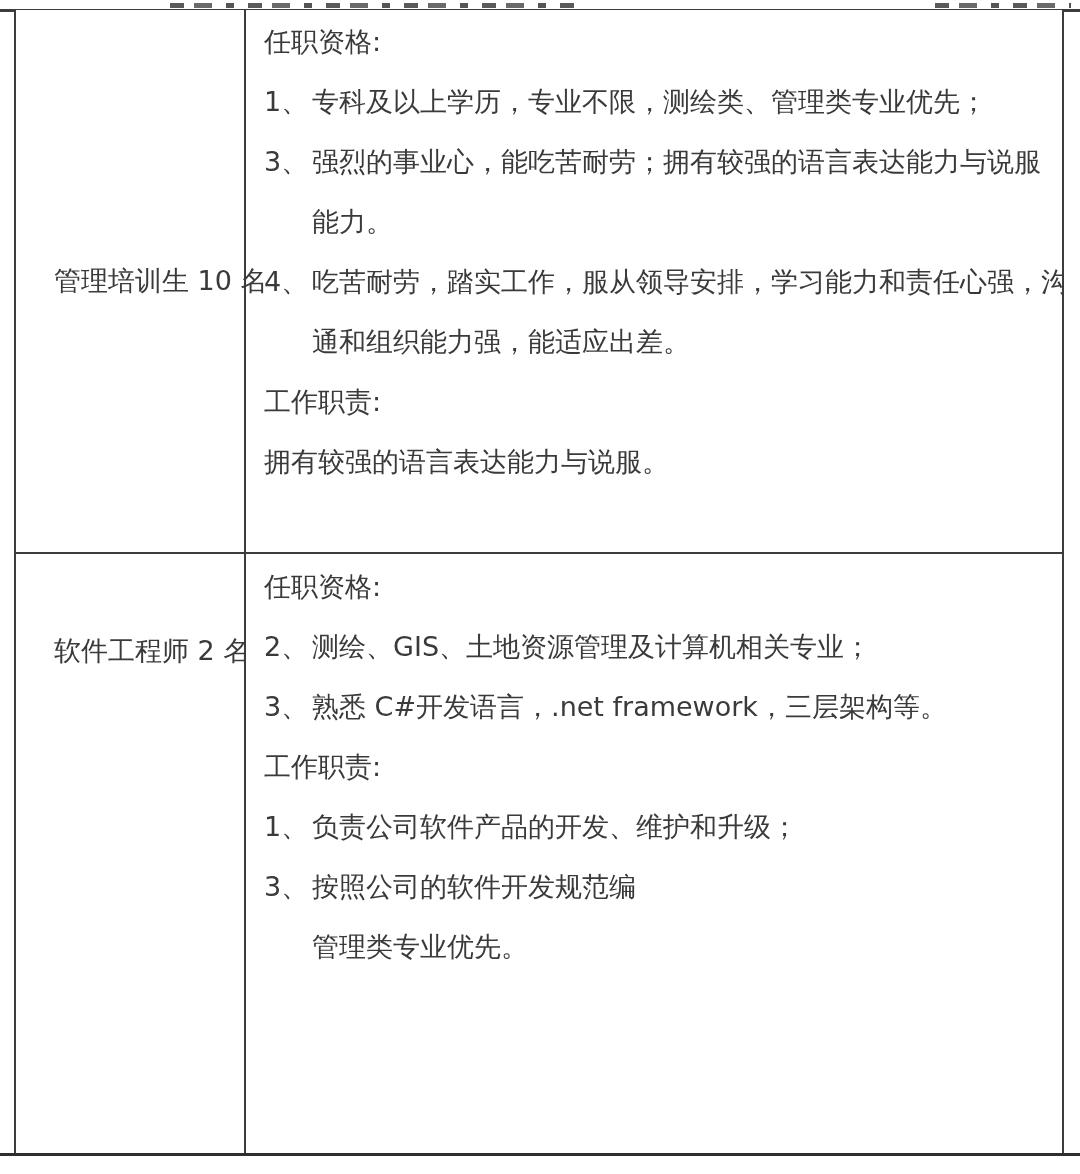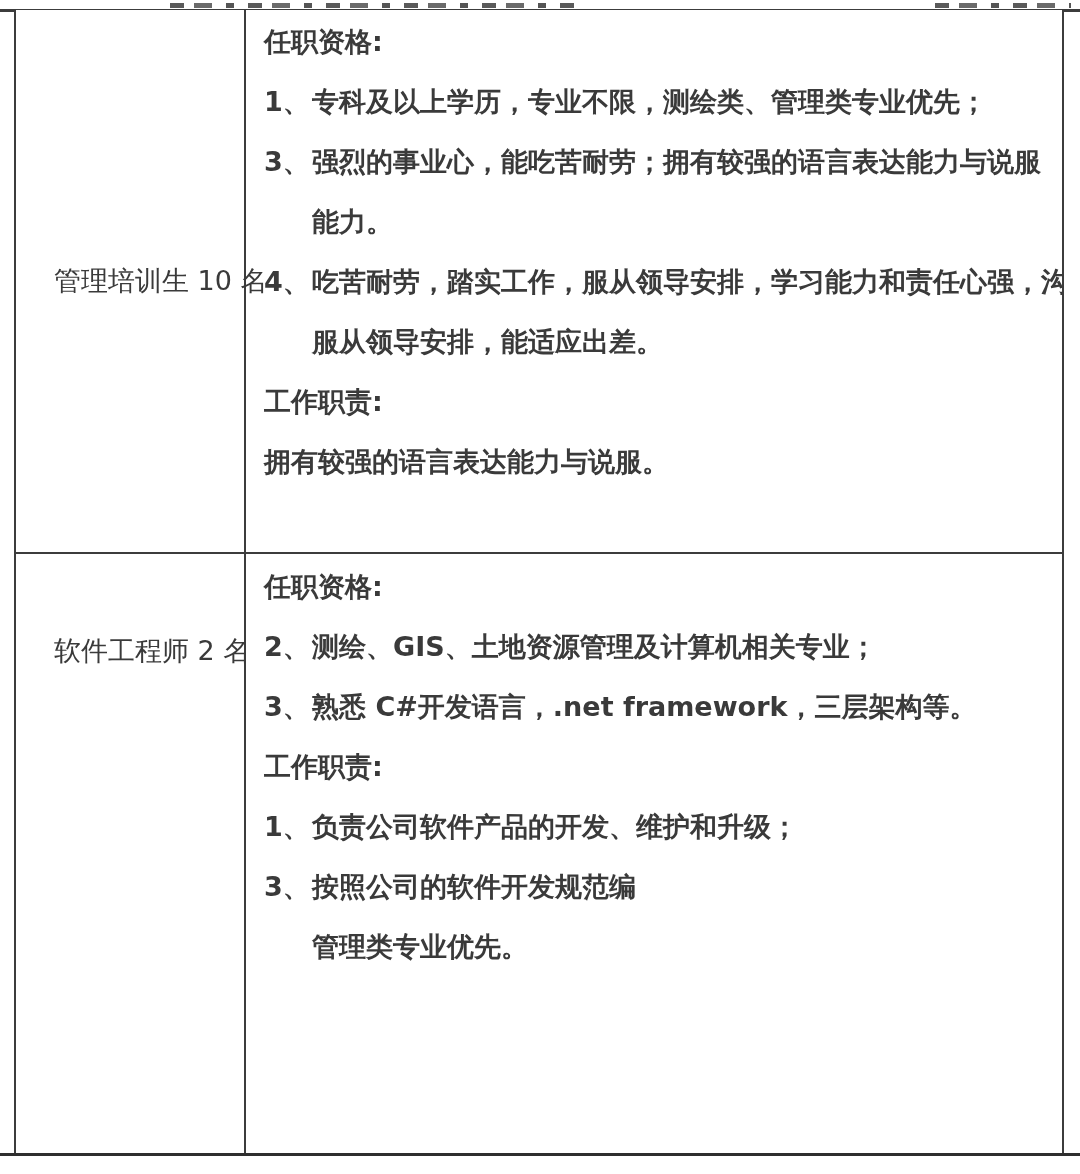--- a/index.html
+++ b/index.html
@@ -59,21 +59,21 @@
   }
 
   .cell-right {
     flex: 1;
     padding: 2px 8px 0 18px;
     overflow: hidden;
   }
   .row-2 .cell-right { padding-top: 3px; }
 
   .para { font-size: 27px; color: #3a3a3a; }
-  .line { line-height: 60px; white-space: nowrap; font-weight: bold; }
+  .line { line-height: 60px; white-space: nowrap; }
   .line.cont { padding-left: 48px; }
   .marker { display: inline-block; width: 48px; }
 </style>
 </head>
 <body>
 
 <div class="page">
 
   <div class="clip-strip left">
     <div class="clip-marks"></div>
@@ -96,21 +96,21 @@
           </div>
           <div class="para item">
             <div class="line"><span class="marker">1、</span>专科及以上学历，专业不限，测绘类、管理类专业优先；</div>
           </div>
           <div class="para item">
             <div class="line"><span class="marker">3、</span>强烈的事业心，能吃苦耐劳；拥有较强的语言表达能力与说服</div>
             <div class="line cont">能力。</div>
           </div>
           <div class="para item">
             <div class="line"><span class="marker">4、</span>吃苦耐劳，踏实工作，服从领导安排，学习能力和责任心强，沟</div>
-            <div class="line cont">服从领导安排，能适应出差。</div>
+            <div class="line cont">通和组织能力强，能适应出差。</div>
           </div>
           <div class="para heading">
             <div class="line">工作职责:</div>
           </div>
           <div class="para text">
             <div class="line">拥有较强的语言表达能力与说服。</div>
           </div>
         </div>
     </div>
 

